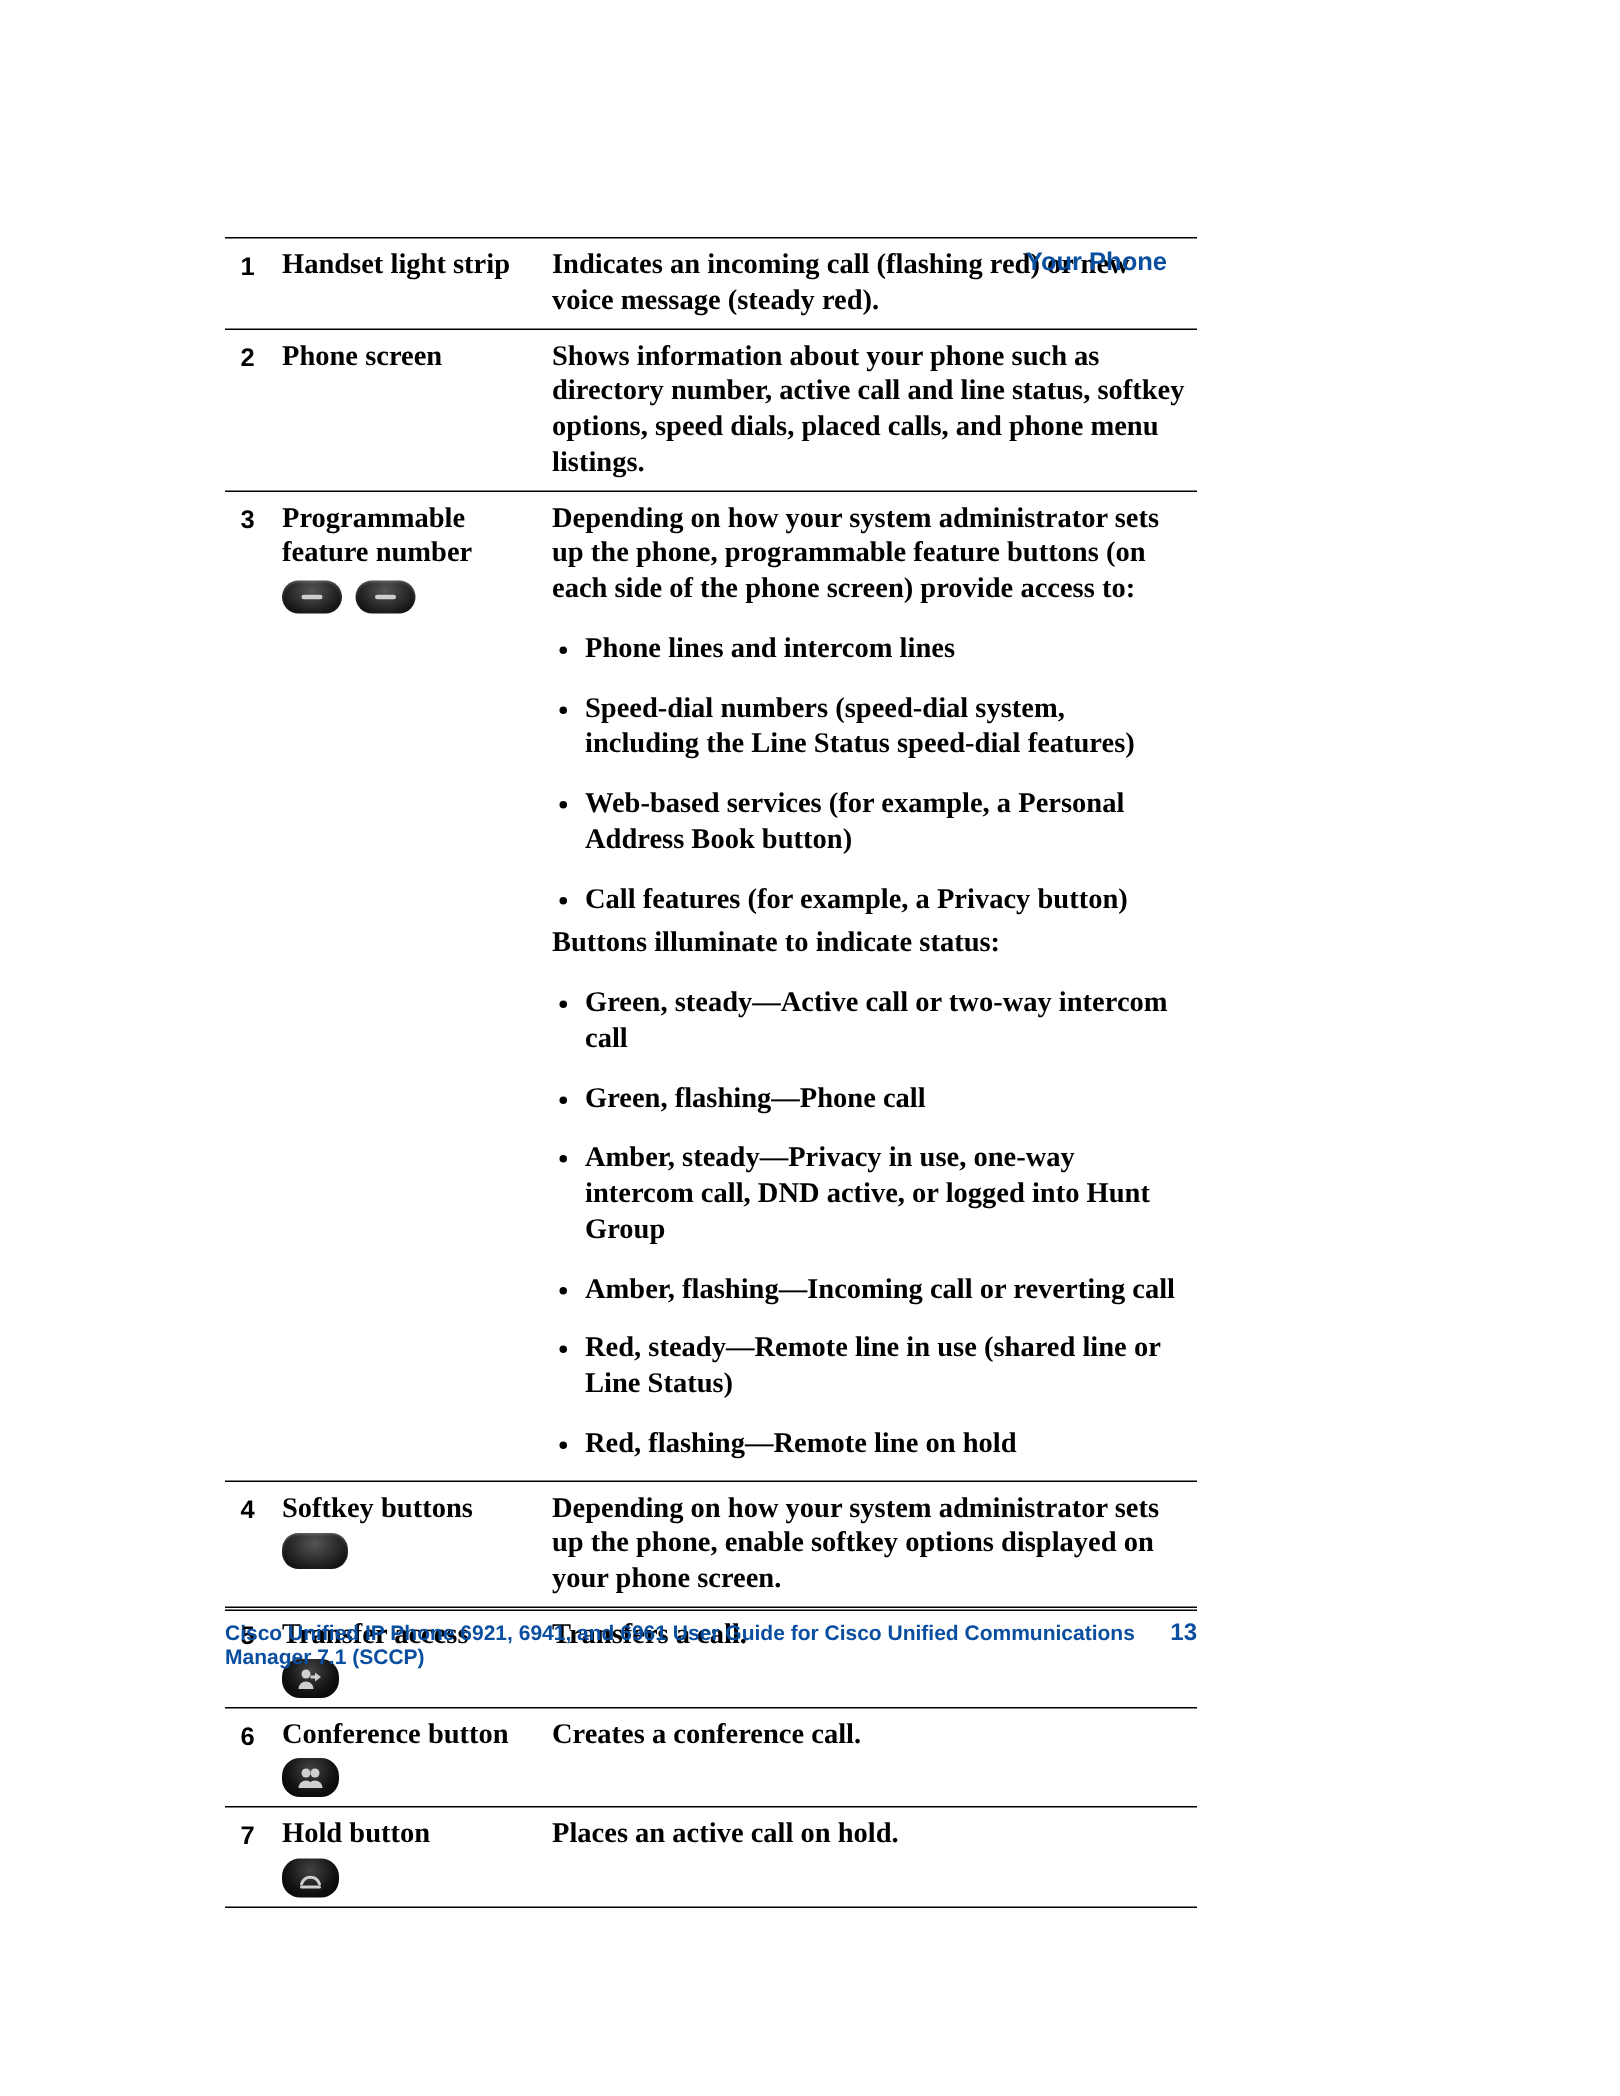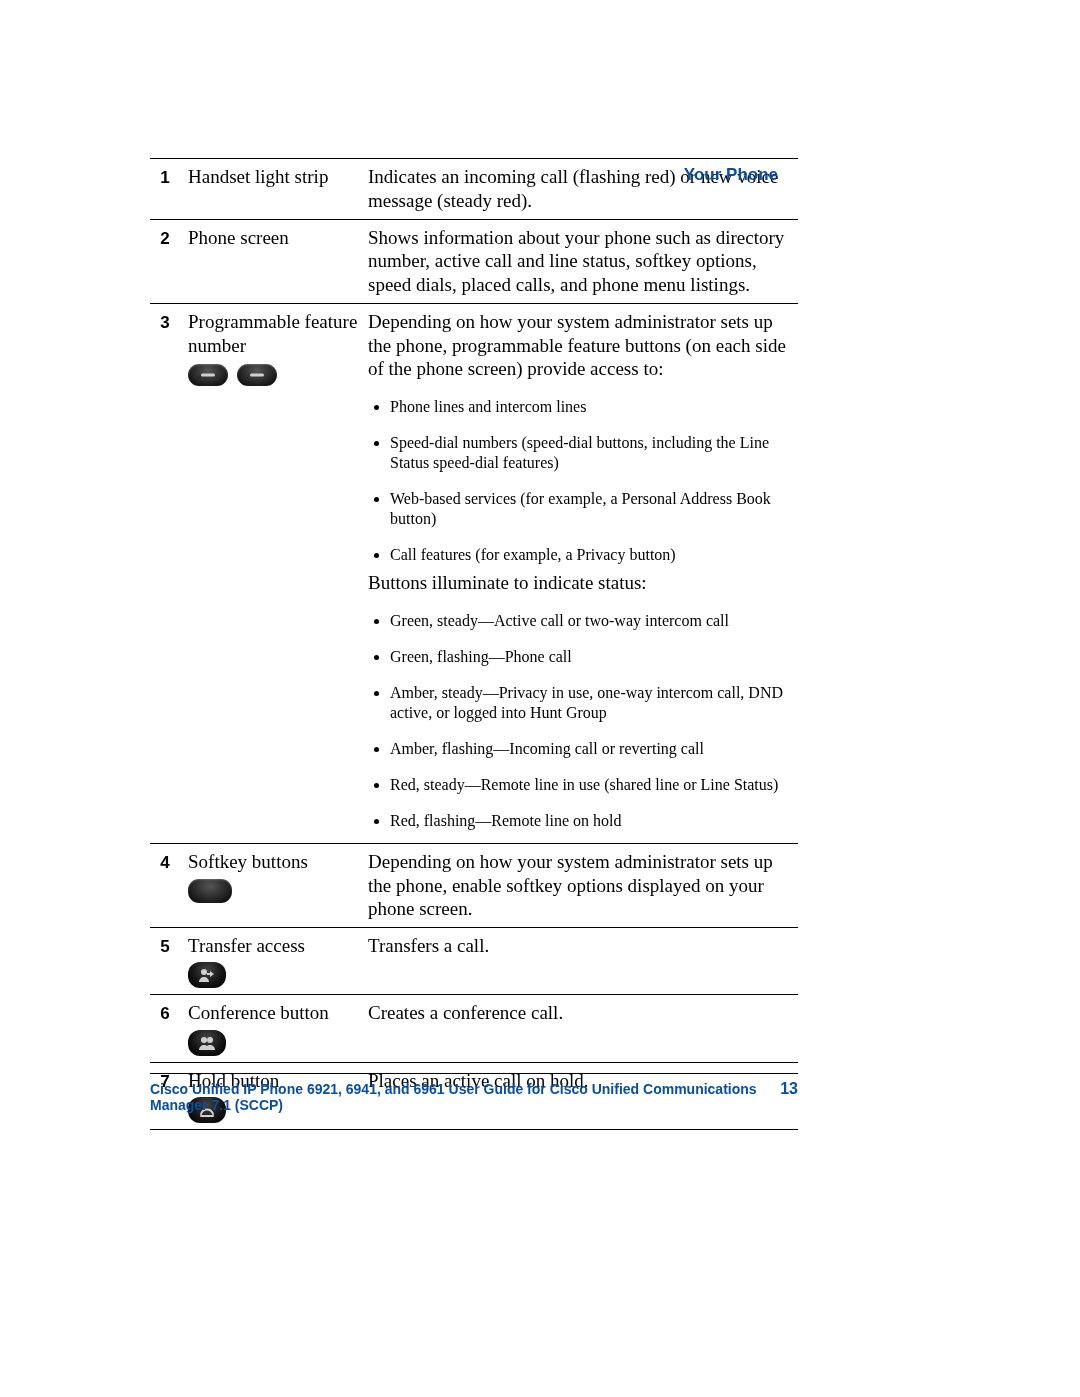--- a/index.html
+++ b/index.html
@@ -36,39 +36,40 @@
   col.num { width: 34px; }
   col.name { width: 180px; }
   col.desc { width: auto; }
   td {
     border-top: 1px solid #000;
     border-bottom: 1px solid #000;
     vertical-align: top;
     padding: 6px 8px 6px 4px;
     font-size: 19px;
     line-height: 1.25;
+    font-weight: bold;
   }
   td.num {
     font-family: Arial, Helvetica, sans-serif;
     font-weight: bold;
     font-size: 17px;
     padding-top: 8px;
     text-align: center;
   }
   td.name {
     padding-right: 6px;
   }
   .desc p { margin: 0 0 4px 0; }
   ul.bul {
     margin: 4px 0 4px 22px;
     padding: 0;
   }
   ul.bul li {
     margin: 16px 0 6px 0;
-    font-size: 16px;
+    font-size: 19px;
     line-height: 1.25;
   }
   
   .icon-row {
     margin-top: 4px;
   }
   .btn-pill {
     display: inline-block;
     width: 40px;
     height: 22px;
@@ -164,21 +165,21 @@
             <span>Programmable feature number</span>
             <div class="icon-row">
               <span class="btn-pill"><span class="minus"></span></span>
               <span class="btn-pill"><span class="minus"></span></span>
             </div>
           </td>
           <td class="desc">
             <p>Depending on how your system administrator sets up the phone, programmable feature buttons (on each side of the phone screen) provide access to:</p>
             <ul class="bul">
               <li>Phone lines and intercom lines</li>
-              <li>Speed-dial numbers (speed-dial buttons, including the Line Status speed-dial features)</li>
+              <li>Speed-dial numbers (speed-dial system, including the Line Status speed-dial features)</li>
               <li>Web-based services (for example, a Personal Address Book button)</li>
               <li>Call features (for example, a Privacy button)</li>
             </ul>
             <p>Buttons illuminate to indicate status:</p>
             <ul class="bul">
               <li>Green, steady—Active call or two-way intercom call</li>
               <li>Green, flashing—Phone call</li>
               <li>Amber, steady—Privacy in use, one-way intercom call, DND active, or logged into Hunt Group</li>
               <li>Amber, flashing—Incoming call or reverting call</li>
               <li>Red, steady—Remote line in use (shared line or Line Status)</li>

